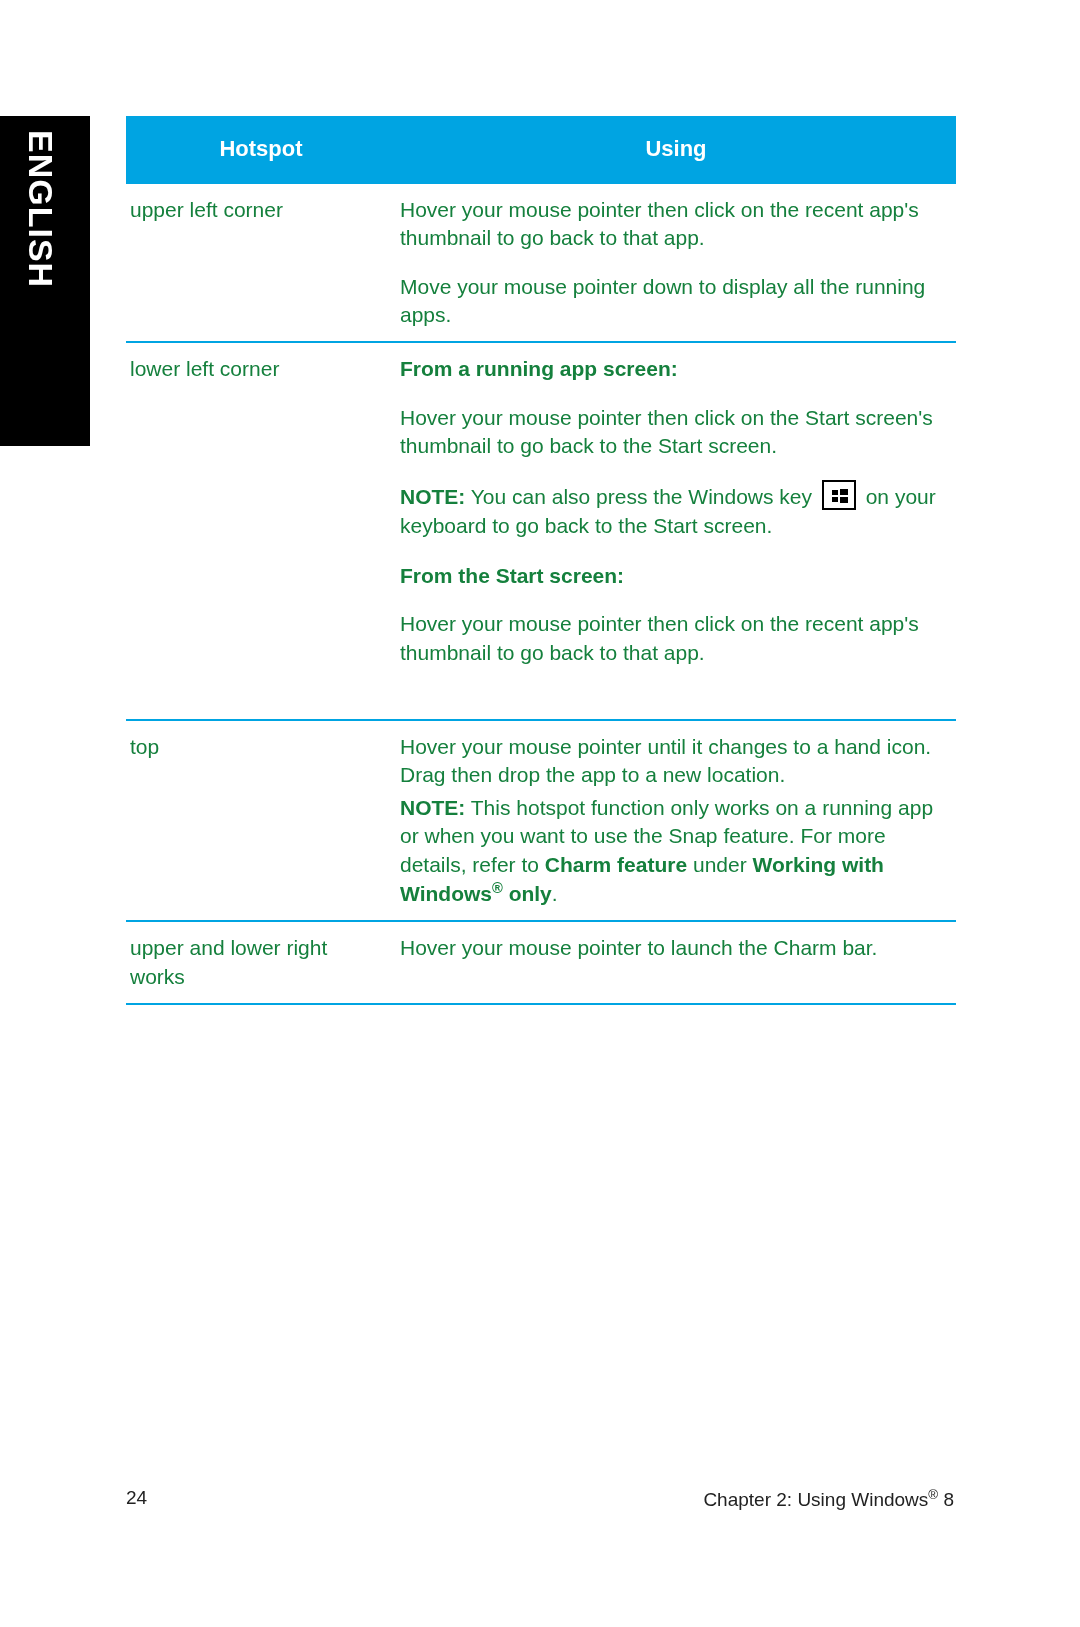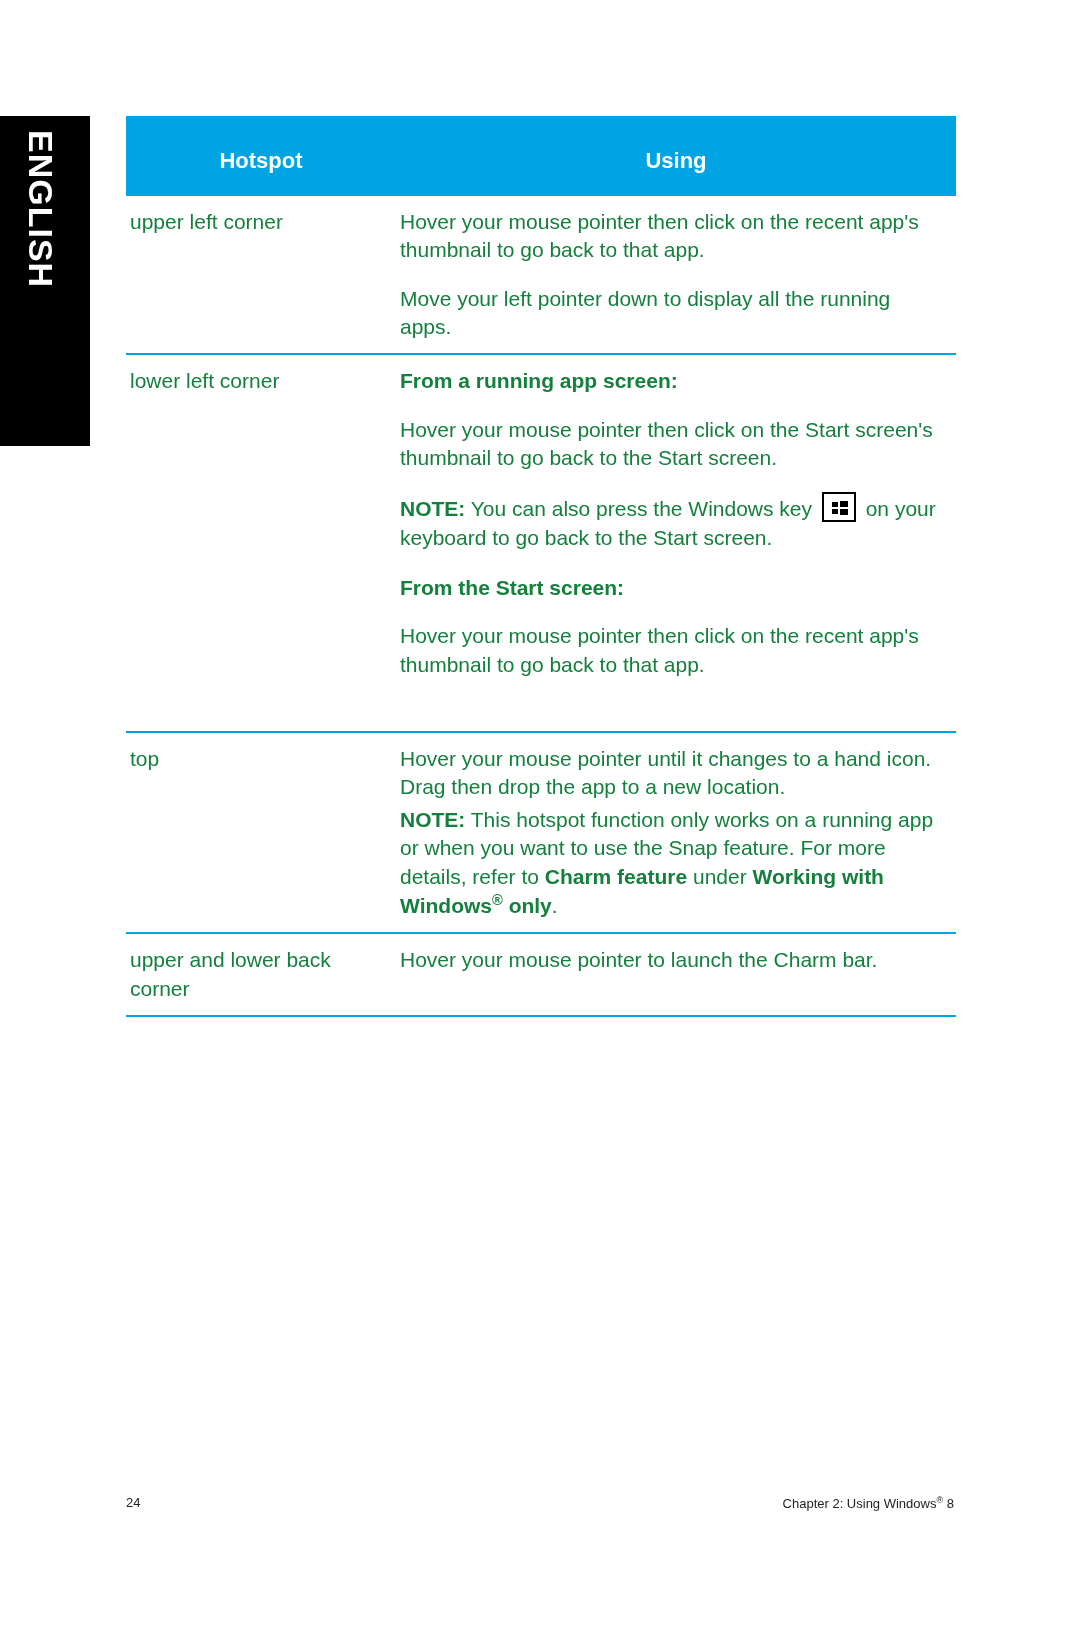--- a/index.html
+++ b/index.html
@@ -37,21 +37,21 @@
     left: 126px; top: 116px;
     width: 830px;
   }
   table { width: 100%; border-collapse: collapse; }
   th {
     background: #00a4e2;
     color: #fff;
     font-weight: 700;
     font-size: 22px;
     text-align: center;
-    padding: 32px 10px 22px 10px;
+    padding: 20px 10px 22px 10px;
   }
   th.hotspot { width: 270px; text-align: center; }
   th.action { text-align: center; }
   td {
     font-size: 21px;
     line-height: 1.35;
     vertical-align: top;
     padding: 12px 10px 12px 4px;
     color: #15803d;
   }
@@ -66,21 +66,21 @@
     border: 2px solid #000;
     vertical-align: -6px;
     position: relative;
     margin: 0 4px;
   }
   .winkey svg { position: absolute; left: 8px; top: 7px; }
   .footer {
     position: absolute;
     left: 126px; right: 126px;
     bottom: 116px;
-    font-size: 13px;
+    font-size: 19px;
     color: #222;
     display: flex; justify-content: space-between;
   }
   .sup { font-size: 0.7em; vertical-align: super; }
 </style>
 </head>
 <body>
 
 <div class="page">
 
@@ -93,21 +93,21 @@
       <tbody>
           <tr>
         <th class="hotspot">Hotspot</th>
         <th class="action">Using</th>
       </tr>
 
       <tr>
         <td class="h">upper left corner</td>
         <td>
           <div class="para">Hover your mouse pointer then click on the recent app's thumbnail to go back to that app.</div>
-          <div class="para">Move your left pointer down to display all the running apps.</div>
+          <div class="para">Move your mouse pointer down to display all the running apps.</div>
         </td>
       </tr>
 
       <tr class="divider">
         <td class="h">lower left corner</td>
         <td>
           <div class="para"><b>From a running app screen:</b></div>
           <div class="para">Hover your mouse pointer then click on the Start screen's thumbnail to go back to the Start screen.</div>
           <div class="para">
             <b>NOTE:</b><span>  You can also press the Windows key </span><span class="winkey"><svg width="16" height="14" viewBox="0 0 16 14">
@@ -126,21 +126,21 @@
         <td class="h">top</td>
         <td>
           <div class="para" style="margin-bottom:4px">Hover your mouse pointer until it changes to a hand icon. Drag then drop the app to a new location.</div>
           <div class="para">
             <b>NOTE:</b><span>  This hotspot function only works on a running app or when you want to use the Snap feature. For more details, refer to </span><b>Charm feature</b><span> under </span><b>Working with Windows</b><b class="sup">®</b><b> only</b><span>.</span>
           </div>
         </td>
       </tr>
 
       <tr class="divider">
-        <td class="h">upper and lower back corner</td>
+        <td class="h">upper and lower right works</td>
         <td>Hover your mouse pointer to launch the Charm bar.</td>
       </tr>
 
       <tr class="divider">
         <td colspan="2" style="padding:0; height:0;"></td>
       </tr>
     </tbody>
       </table>
   </div>
 

